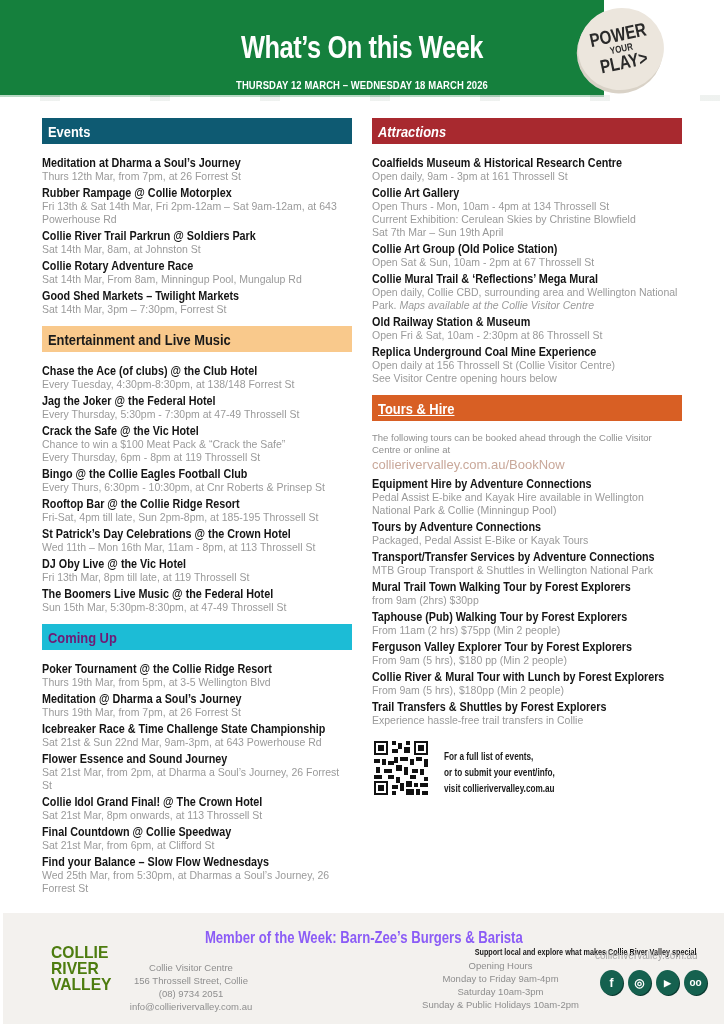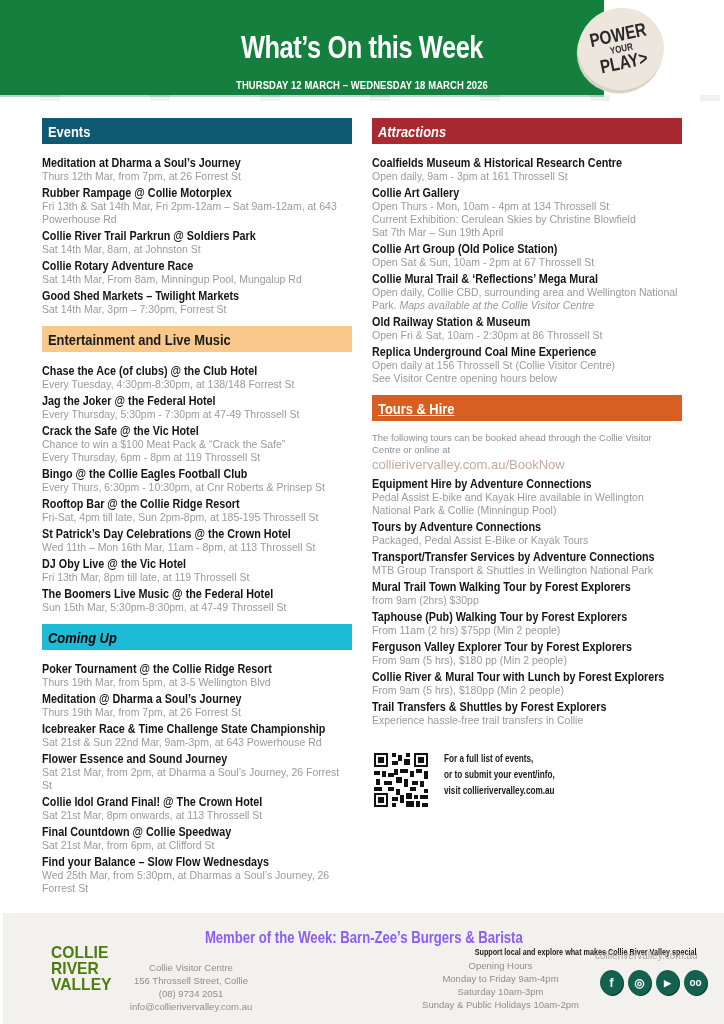--- a/index.html
+++ b/index.html
@@ -43,40 +43,40 @@
   .col-left { left: 42px; width: 310px; }
   .col-right { left: 372px; width: 310px; }
 
   .sec-head {
     height: 26px; padding-left: 6px; display: flex; align-items: center;
     font-weight: bold; font-size: 15px; margin-bottom: 11px;
   }
   .sec-head span { display: inline-block; transform: scaleX(0.86); transform-origin: left center; white-space: nowrap; }
   .h-events { background: #0e5a72; color: #fff; }
   .h-ent { background: #f9c98c; color: #1a1a1a; }
-  .h-coming { background: #1cbcd6; color: #000000; font-style: italic; }
+  .h-coming { background: #1cbcd6; color: #701a75; }
   .h-attr { background: #a8292f; color: #fff; font-style: italic; }
   .h-tours { background: #d85f24; color: #ffffff; text-decoration: underline; }
 
   .item { margin-bottom: 2px; }
   .item-title {
     font-weight: bold; font-size: 13px; line-height: 15px; color: #151515;
     white-space: nowrap; transform: scaleX(0.83); transform-origin: left center;
     width: 120%;
   }
   .item-detail {
     font-size: 10.5px; line-height: 13px; color: #9a9a9a;
   }
   .item-detail i { font-style: italic; }
   .intro { font-size: 9.5px; line-height: 12px; color: #8f8f8f; margin-bottom: 2px; }
   .intro-link { font-size: 13px; line-height: 14px; color: #c9a89a; margin-bottom: 4px; }
 
   .spacer-lg { height: 8px; }
 
-  .qr-block { display: flex; align-items: flex-start; margin-top: 24px; }
+  .qr-block { display: flex; align-items: flex-end; margin-top: 12px; }
   .qr {
     width: 58px; height: 58px; background: #fff; position: relative; margin-right: 14px;
   }
   .qr svg { width: 58px; height: 58px; display: block; }
   .qr-text { font-weight: bold; font-size: 10px; line-height: 16px; color: #1a1a1a; }
   .qr-text div { transform: scaleX(0.82); transform-origin: left center; white-space: nowrap; }
 
   .footer {
     position: absolute; left: 3px; top: 913px; width: 721px; height: 111px; background: #f3f1ee;
   }

